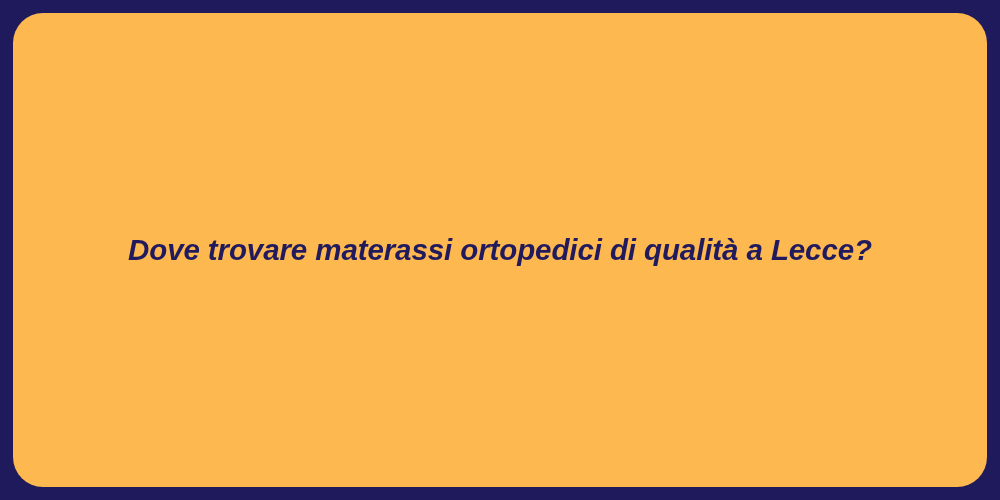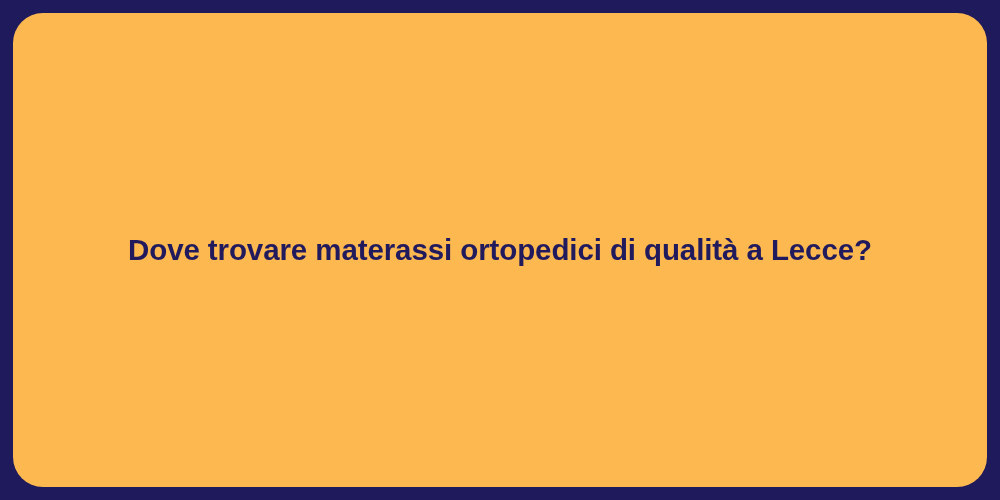--- a/index.html
+++ b/index.html
@@ -29,20 +29,21 @@
     box-sizing: border-box;
     width: 100%;
     height: 100%;
     background: #fdb850;
     border-radius: 30px;
     display: flex;
     align-items: center;
     justify-content: center;
     text-align: center;
     padding: 0 40px;
+    font-style: italic;
   }
 
   #card-heading {
     margin: 0;
     color: #211b5e;
     font-family: "Liberation Sans", sans-serif;
     font-size: 29.5px;
     font-weight: 700;
     line-height: 1.25;
     letter-spacing: -0.1px;

